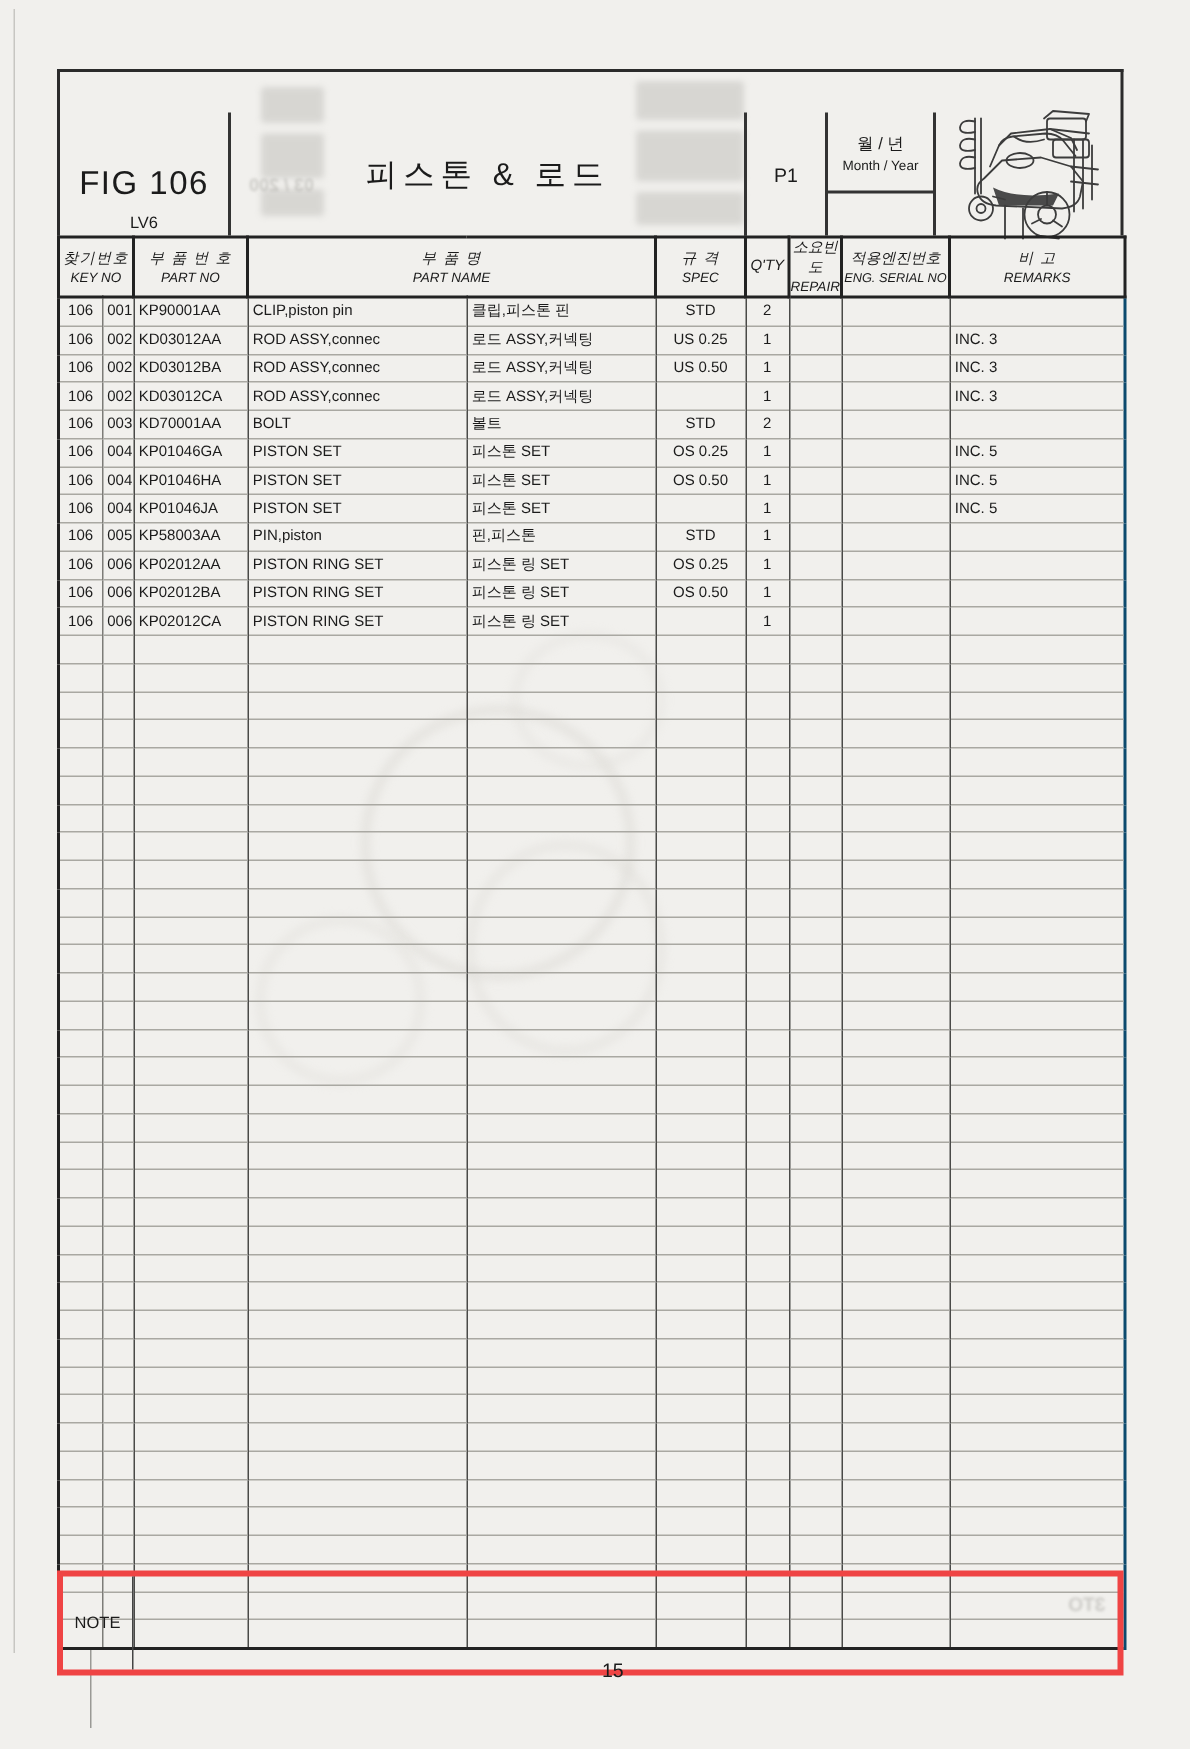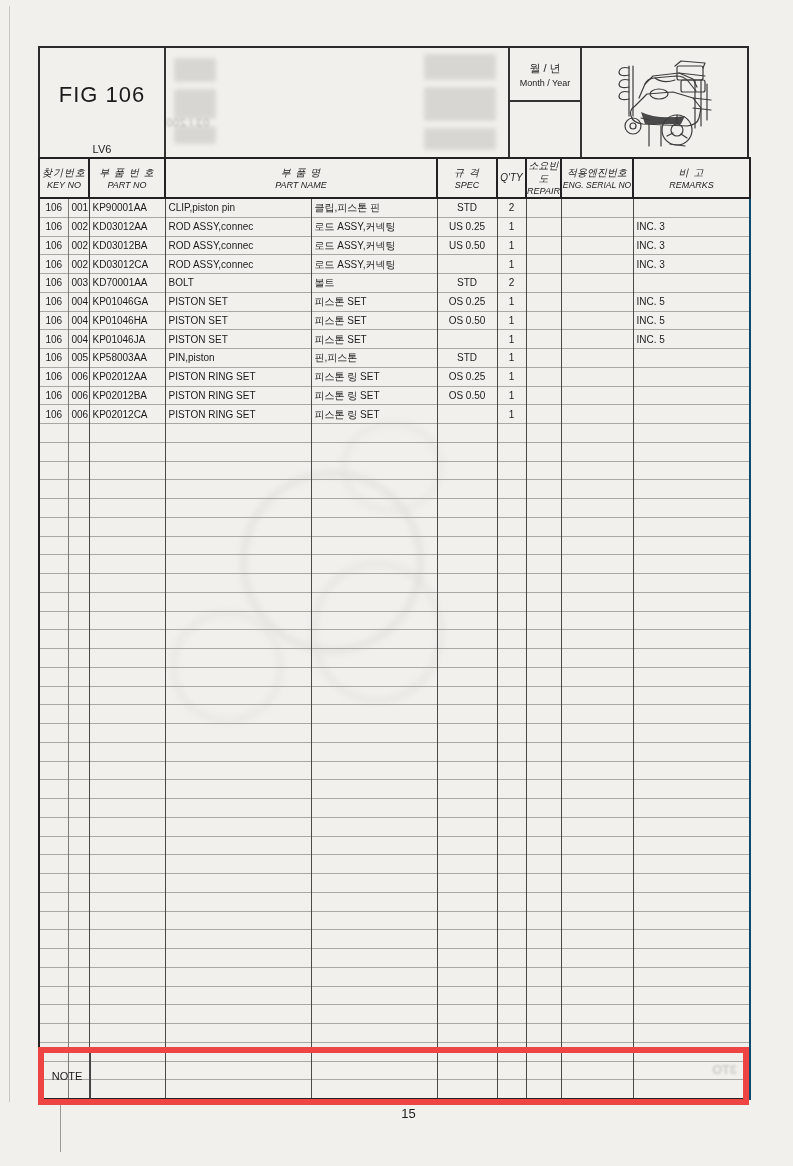--- a/index.html
+++ b/index.html
@@ -16,23 +16,23 @@
   .ghost{position:absolute;filter:blur(2px);opacity:.45;pointer-events:none;}
   .ghost .blk{background:#b9b8b3;border-radius:2px;margin-bottom:7px;}
   .ghost-text{position:absolute;transform:scaleX(-1);color:#aeada8;filter:blur(1px);
     opacity:.55;font-weight:bold;pointer-events:none;}
   .ring{position:absolute;border:7px solid #dedcd7;border-radius:50%;
     filter:blur(3px);opacity:.55;pointer-events:none;}
 
   
   .header-box{left:38px;top:46px;width:711px;height:111px;
     border:2px solid #2b2b2b;border-bottom:none;display:flex;background:transparent;}
-  .hcell{box-sizing:border-box;border-left:2px solid #333;position:relative;}
+  .hcell{box-sizing:border-box;border-left:2px solid #333;position:relative;margin-top:27px;}
   .hcell:first-child{border-left:none;}
-  .fig-cell{width:124px;}
+  .fig-cell{width:112px;}
   .fig-no{position:absolute;top:34px;left:0;right:0;text-align:center;
     font-size:22px;letter-spacing:1px;}
   .fig-model{position:absolute;bottom:2px;left:0;right:0;text-align:center;font-size:11px;}
   .title-cell{width:344px;display:flex;flex-direction:column;justify-content:center;
     align-items:center;gap:3px;}
   .title-ko{font-size:21px;letter-spacing:4px;}
   .title-en{font-size:20px;font-weight:bold;letter-spacing:1px;}
   .p1-cell{width:54px;display:flex;align-items:center;justify-content:center;
     font-size:13px;}
   .my-cell{width:72px;display:flex;flex-direction:column;}
@@ -56,21 +56,21 @@
   td{height:17.75px;max-height:17.75px;padding:0 3px;font-size:10px;line-height:17px;
     border-left:1px solid #4a4a48;border-top:1px solid #a9a8a2;
     overflow:hidden;white-space:nowrap;vertical-align:middle;background:transparent;}
   td.c-figno{border-left:2px solid #222;text-align:center;}
   td.c-key{border-left:1px solid #7d7c78;text-align:center;}
   td.c-spec,td.c-qty{text-align:center;}
   td.c-remarks{border-right:2px solid #0c4a6e;}
   tr.empty td{color:transparent;}
 
   
-  .note-box{left:38px;top:1047px;width:711px;height:58px;border:6px solid #ef4444;
+  .note-box{left:38px;top:1047px;width:711px;height:70px;border:4px solid #ef4444;
     display:flex;}
   .note-label{width:46px;border-right:1px solid #444;display:flex;align-items:center;
     justify-content:center;font-size:11px;}
   .note-body{flex:1;}
 
   .page-number{left:12px;top:1106px;width:793px;text-align:center;font-size:13px;}
 </style>
 </head>
 <body>
 
@@ -92,21 +92,23 @@
 <div class="ring" style="left:310px;top:560px;width:120px;height:130px;opacity:.4;"></div>
 <div class="ring" style="left:170px;top:610px;width:100px;height:100px;opacity:.35;"></div>
 <div class="ring" style="left:340px;top:420px;width:90px;height:80px;opacity:.3;"></div>
 
 <div class="abs header-box">
   <div class="hcell fig-cell">
     <div class="fig-no">FIG 106</div>
     <div class="fig-model">LV6</div>
   </div>
   <div class="hcell title-cell">
+    <div class="title-ko">피스톤 &amp; 로드</div>
   </div>
+  <div class="hcell p1-cell">P1</div>
   <div class="hcell my-cell">
     <div class="my-top">
       <span class="my-ko">월 / 년</span>
       <span class="my-en">Month / Year</span>
     </div>
   </div>
   <div class="hcell engine-cell">
     <svg width="100" height="98" viewBox="0 0 100 98">
       <g fill="none" stroke="#3c3c3c" stroke-width="1.2" stroke-linejoin="round" stroke-linecap="round">
 

